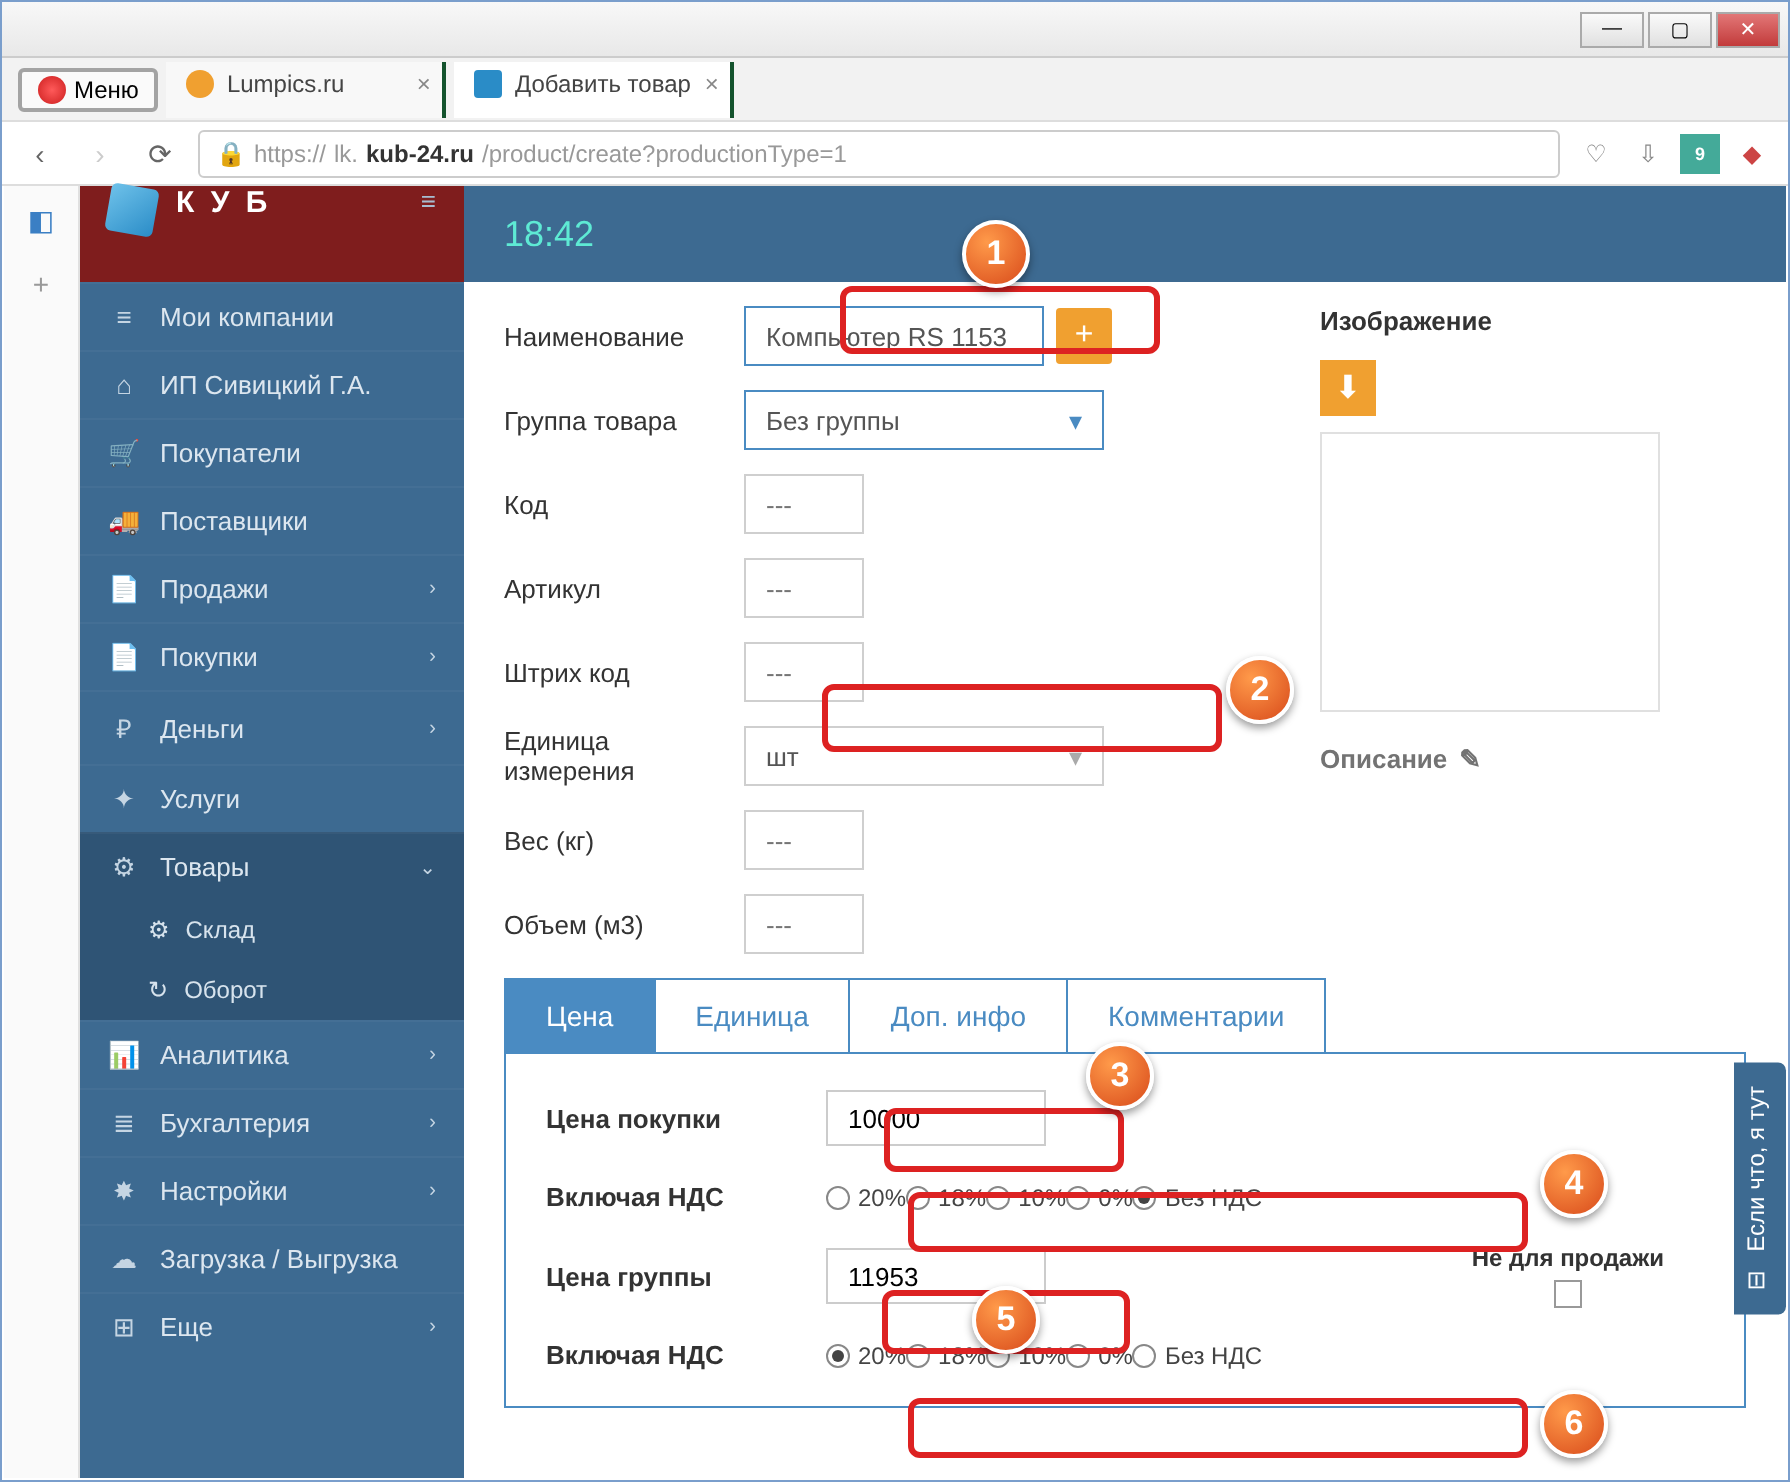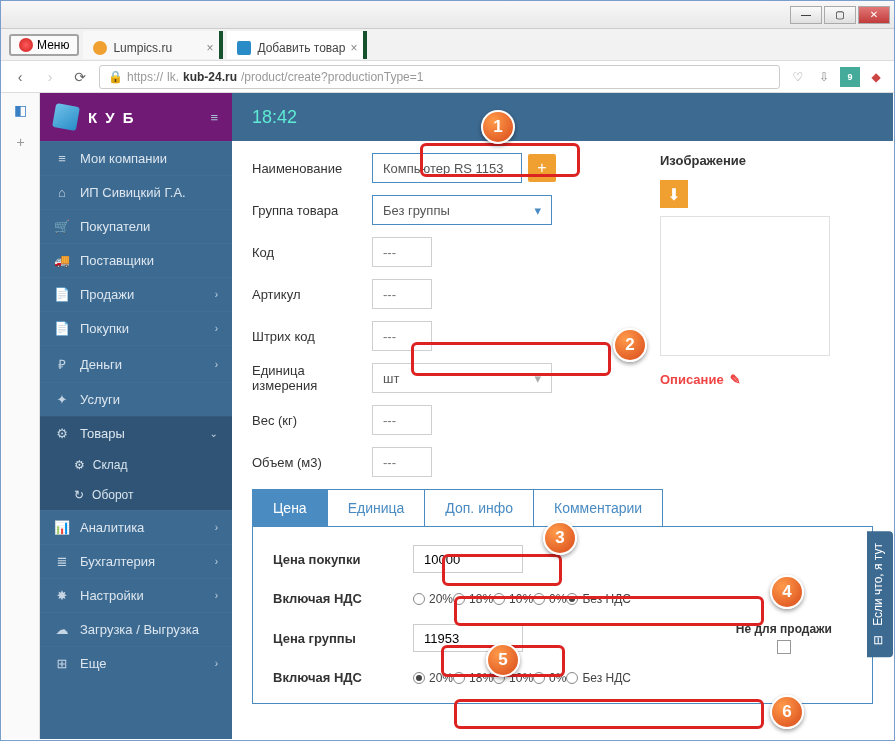--- a/index.html
+++ b/index.html
@@ -7,42 +7,42 @@
 
 
 .window-frame { border: 1px solid #7a9ecc; width: 895px; height: 741px; position: relative; background: #fff; }
 .titlebar { height: 28px; background: linear-gradient(#f8f8f8,#e8e8e8); border-bottom: 1px solid #ccc; display: flex; justify-content: flex-end; align-items: center; padding: 0 4px; gap: 2px; }
 .winbtn { width: 32px; height: 18px; border: 1px solid #aaa; background: linear-gradient(#fafafa,#e0e0e0); display: flex; align-items: center; justify-content: center; font-size: 10px; }
 .winbtn.close { background: linear-gradient(#e27777,#c23b3b); color: #fff; }
 
 .tabs-row { height: 32px; display: flex; align-items: center; padding: 0 8px; gap: 4px; background: #f2f2f2; border-bottom: 1px solid #ddd; }
 .opera-btn { display: flex; align-items: center; gap: 4px; padding: 2px 8px; border: 2px solid #a3a3a3; border-radius: 3px; background: #fafafa; font-size: 12px; }
 .opera-logo { width: 14px; height: 14px; border-radius: 50%; background: radial-gradient(circle, #ff5a5a, #cc1e1e); }
-.tab { display: flex; align-items: flex-end; gap: 6px; padding: 4px 10px; font-size: 12px; color: #444; border-right: 4px solid #14532d; min-width: 140px; position: relative; background: #f8f8f8; height: 28px; }
+.tab { display: flex; align-items: flex-start; gap: 6px; padding: 4px 10px; font-size: 12px; color: #444; border-right: 2px solid #14532d; min-width: 140px; position: relative; background: #f8f8f8; height: 28px; }
 .tab.active { background: #fff; }
 .tab-close { color: #888; font-size: 12px; position: absolute; right: 6px; cursor: pointer; }
 .favicon { width: 14px; height: 14px; border-radius: 2px; }
 .favicon.lump { background: #f0a030; border-radius: 50%; }
 .favicon.kub { background: #2a8cc7; border-radius: 2px; }
 
 .addrbar { height: 32px; display: flex; align-items: center; padding: 4px 8px; gap: 8px; border-bottom: 1px solid #ddd; }
 .navicon { width: 22px; height: 22px; display: flex; align-items: center; justify-content: center; color: #666; font-size: 14px; cursor: pointer; }
 .url-box { flex: 1; height: 24px; border: 1px solid #ccc; border-radius: 3px; display: flex; align-items: center; padding: 0 8px; font-size: 12px; color: #555; gap: 4px; }
 .lock { color: #4a9b4a; }
 .url-host { color: #333; font-weight: bold; }
 .addr-icons { display: flex; gap: 6px; }
 .addr-ic { width: 20px; height: 20px; display: flex; align-items: center; justify-content: center; font-size: 12px; }
 
 .left-strip { position: absolute; left: 1px; top: 92px; width: 38px; bottom: 1px; background: #fafafa; border-right: 1px solid #e0e0e0; display: flex; flex-direction: column; align-items: center; padding-top: 6px; gap: 10px; }
 .strip-ic { width: 22px; height: 22px; display: flex; align-items: center; justify-content: center; font-size: 14px; color: #3b7fc4; }
 
 
 .app { position: absolute; left: 39px; right: 1px; top: 92px; bottom: 1px; display: flex; }
 .sidebar { width: 192px; background: #3d6a91; color: #dce6ef; display: flex; flex-direction: column; font-size: 13px; }
-.brand { height: 48px; display: flex; align-items: center; padding: 0 14px; gap: 10px; background: #701a75; }
+.brand { height: 48px; display: flex; align-items: flex-start; padding: 0 14px; gap: 10px; background: #7f1d1d; }
 .brand-logo { width: 24px; height: 24px; background: linear-gradient(135deg,#6fc2ea,#2a8cc7); transform: rotate(10deg); border-radius: 3px; }
 .brand-text { font-size: 15px; font-weight: bold; letter-spacing: 2px; color: #fff; }
 .hamb { margin-left: auto; color: #a7bdd0; }
 .sb-item { padding: 9px 14px; display: flex; align-items: center; gap: 10px; cursor: pointer; border-top: 1px solid rgba(255,255,255,0.04); }
 .sb-item.active { background: #2f5475; }
 .sb-icon { width: 16px; text-align: center; color: #c5d5e3; font-size: 13px; }
 .sb-chev { margin-left: auto; font-size: 10px; color: #c5d5e3; }
 .sb-sub { background: #2f5475; padding: 8px 14px 8px 34px; display: flex; align-items: center; gap: 8px; font-size: 12px; color: #d7e3ed; cursor: pointer; }
 
 .main { flex: 1; background: #fff; overflow: hidden; position: relative; }
@@ -53,21 +53,21 @@
 .finput { height: 30px; border: 1px solid #ccce; padding: 0 10px; font-size: 13px; color: #555; background: #fff; }
 .finput.w180 { width: 180px; }
 .finput.w60 { width: 60px; }
 .placeholder { color: #bbb; }
 .add-btn { width: 28px; height: 28px; background: #f0a030; color: #fff; display: flex; align-items: center; justify-content: center; margin-left: 6px; font-size: 16px; border-radius: 2px; }
 
 .right-col { position: absolute; left: 428px; top: 12px; width: 170px; }
 .rc-title { font-size: 13px; font-weight: bold; color: #333; margin-bottom: 12px; }
 .upload-btn { width: 28px; height: 28px; background: #f0a030; color: #fff; display: flex; align-items: center; justify-content: center; margin-bottom: 8px; }
 .img-box { width: 170px; height: 140px; border: 1px solid #e0e0e0; }
-.desc-lbl { margin-top: 16px; font-size: 13px; font-weight: bold; color: #ef4444; display: flex; align-items: center; gap: 6px; }
+.desc-lbl { margin-top: 16px; font-size: 13px; font-weight: bold; color: #737373; display: flex; align-items: center; gap: 6px; }
 
 .tabs-ctrl { display: flex; margin-top: 8px; }
 .ptab { padding: 10px 20px; font-size: 14px; color: #4a8bc2; background: #fff; border: 1px solid #4a8bc2; border-bottom: none; margin-right: -1px; cursor: pointer; }
 .ptab.active { background: #4a8bc2; color: #fff; }
 .tab-content { border: 1px solid #4a8bc2; padding: 18px 20px; }
 
 .price-row { display: flex; align-items: center; margin-bottom: 18px; position: relative; }
 .plabel { width: 140px; font-size: 13px; font-weight: bold; color: #333; }
 .pinput { height: 28px; width: 110px; border: 1px solid #ccc; padding: 0 10px; font-size: 13px; }
 .radio-group { display: flex; gap: 0; align-items: center; font-size: 12px; color: #444; }

